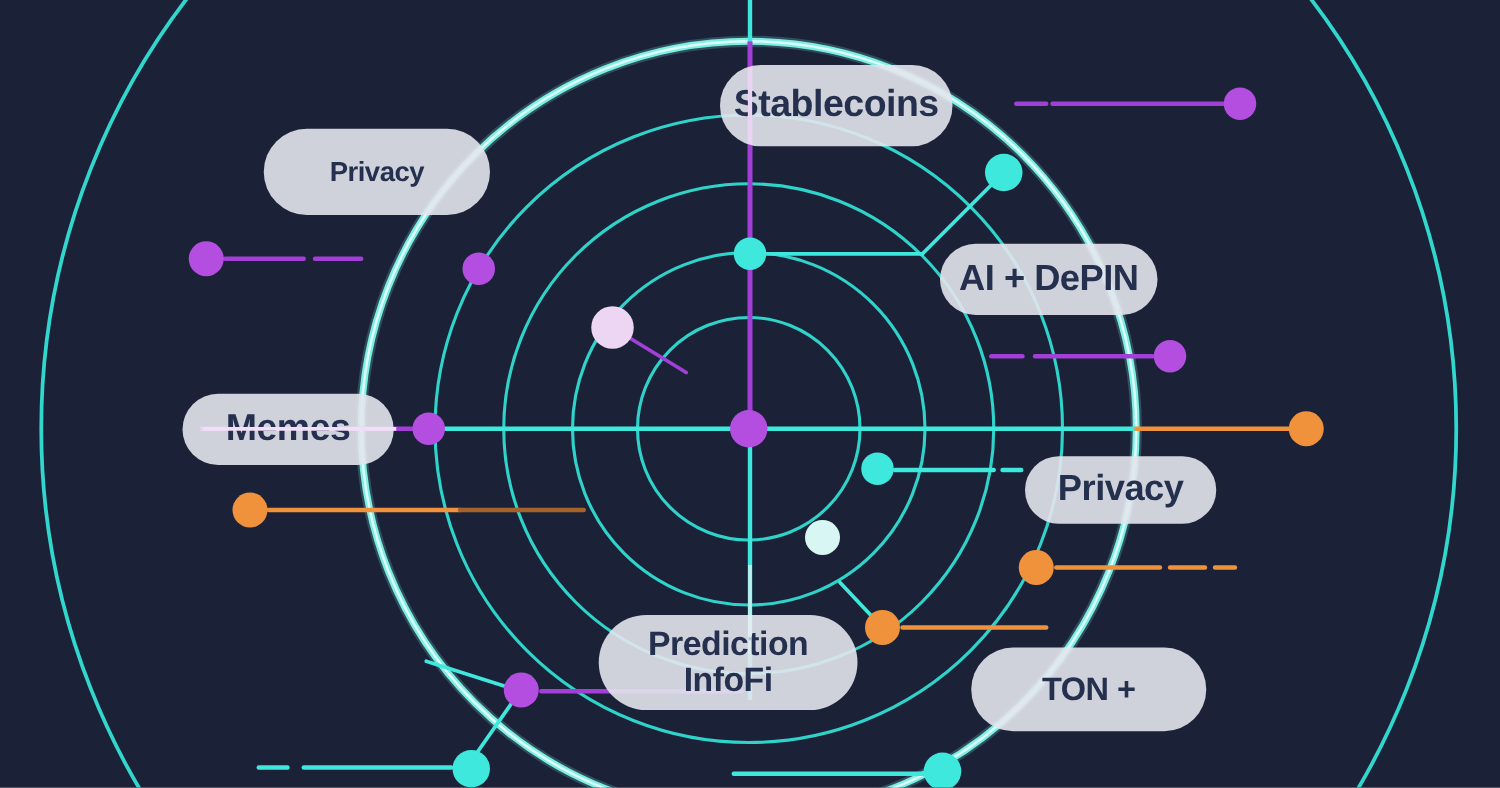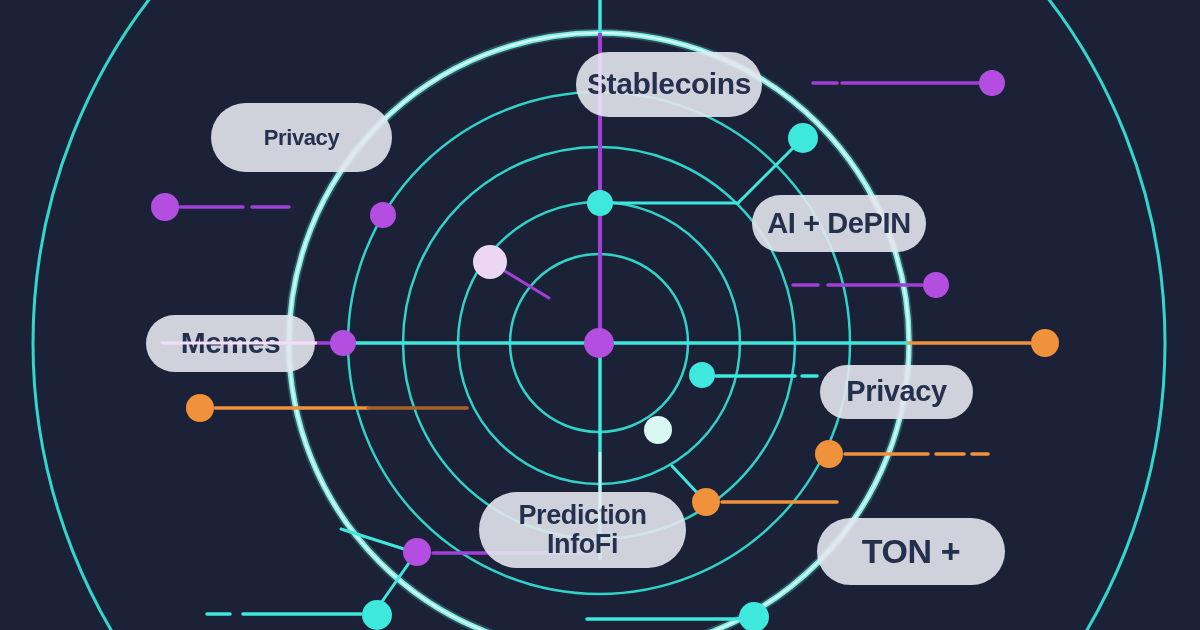--- a/index.html
+++ b/index.html
@@ -141,21 +141,21 @@
   <div class="pill" style="left:146px;top:315px;width:169px;height:57px;font-size:30px;">
     <span>Memes</span>
   </div>
   <div class="pill" style="left:820px;top:365px;width:153px;height:54px;font-size:29px;">
     <span>Privacy</span>
   </div>
   <div class="pill" style="left:479px;top:450px;width:207px;height:76px;font-size:27px;margin-top:42px;">
     <span>Prediction</span>
     <span>InfoFi</span>
   </div>
-  <div class="pill" style="left:817px;top:518px;width:188px;height:67px;font-size:34px;">
+  <div class="pill" style="left:777px;top:518px;width:188px;height:67px;font-size:26px;">
     <span>TON +</span>
   </div>
 
   <svg class="overlay" width="1200" height="630" viewBox="0 0 1200 630">
     <line x1="162" y1="343" x2="317" y2="343" stroke="#f2dff7" stroke-width="3"></line>
     <line x1="600" y1="54" x2="600" y2="115" stroke="#e9d4f4" stroke-width="3.5"></line>
     <line x1="600" y1="452" x2="600" y2="523" stroke="#e2f1f3" stroke-width="3" opacity="0.75"></line>
     <circle cx="490" cy="262" r="17" fill="#ecd6f4"></circle>
     <circle cx="658" cy="430" r="14" fill="#d8f6f2"></circle>
   </svg>

